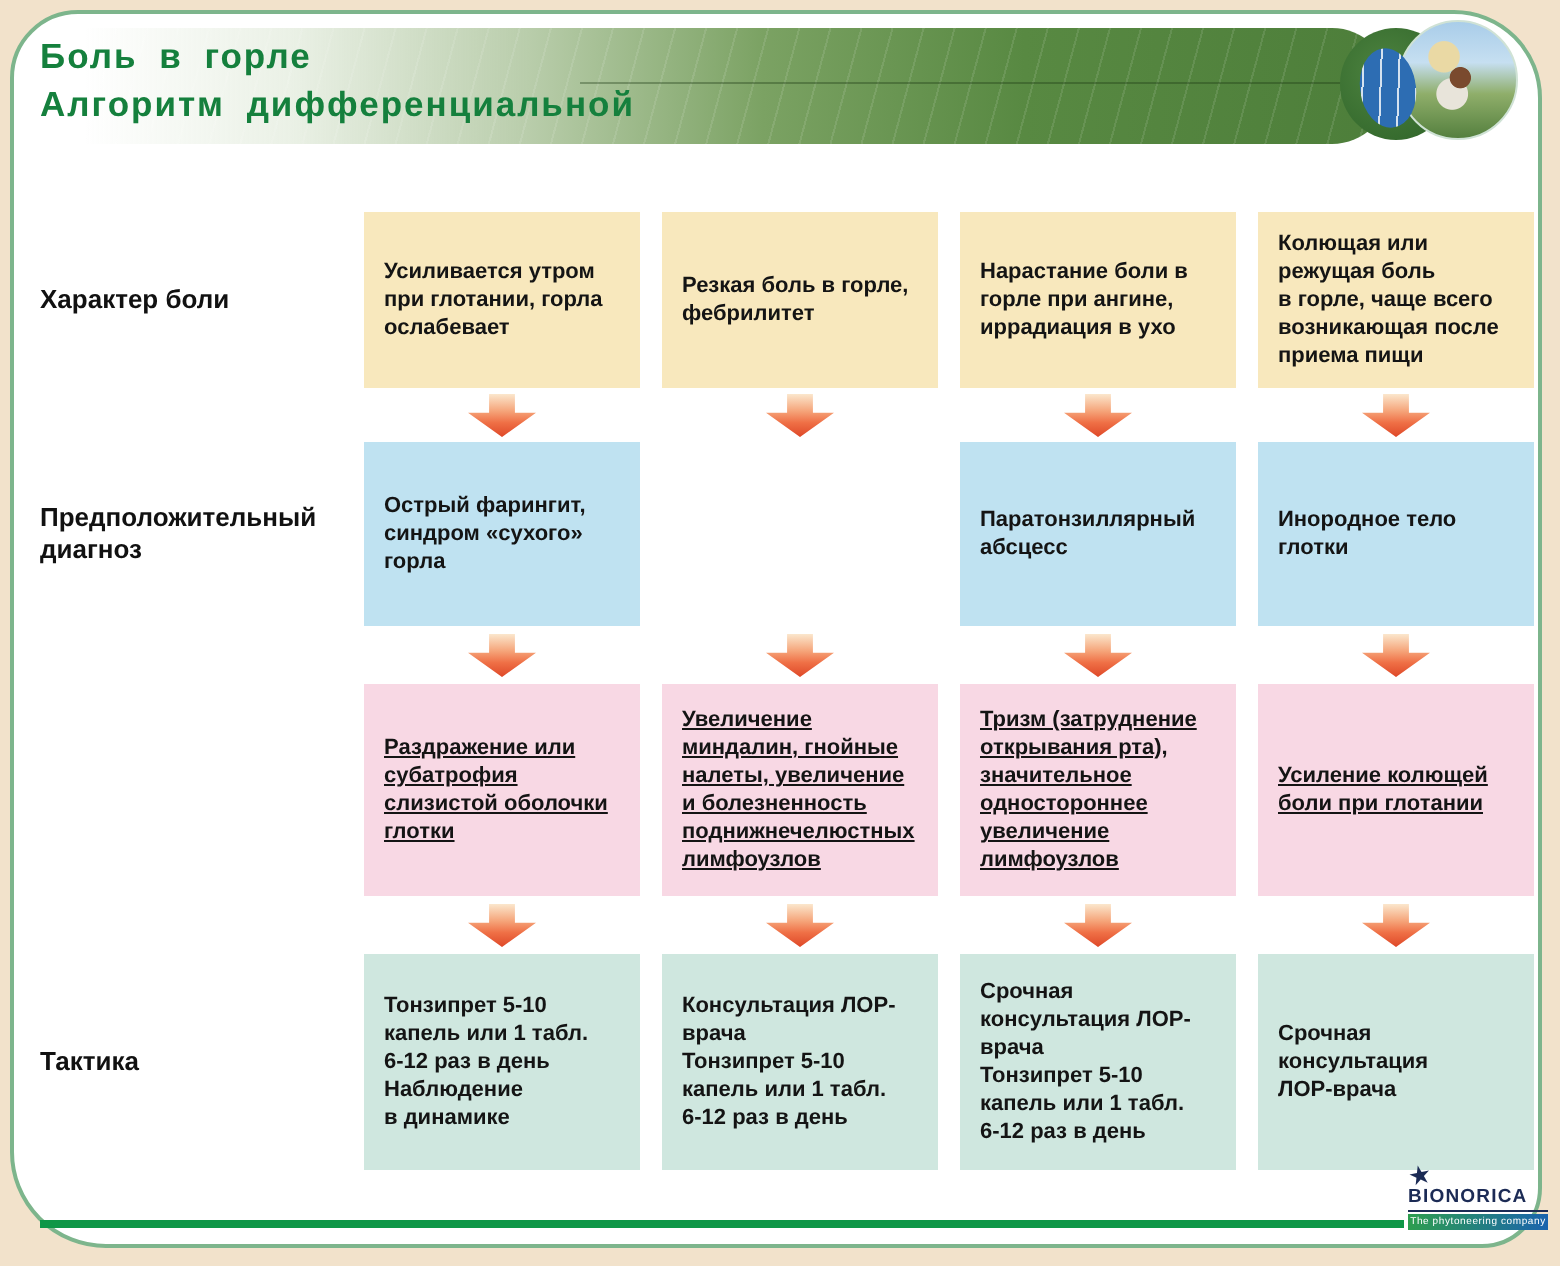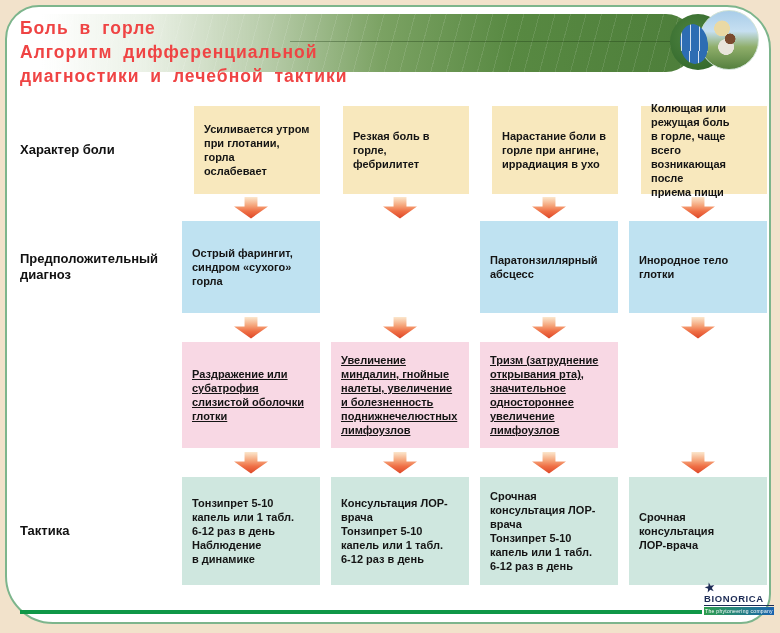--- a/index.html
+++ b/index.html
@@ -21,21 +21,21 @@
       repeating-linear-gradient(105deg, rgba(255,255,255,0.10) 0 1px, transparent 1px 15px),
       linear-gradient(90deg, rgba(255,255,255,0) 0%, rgba(223,233,216,0.65) 16%,
         #b9cdab 34%, #7ba263 52%, #588942 72%, #4d7e3a 100%);
   }
   .leaf-banner::after{
     content:"";position:absolute;left:38%;top:46%;width:60%;height:1px;
     background:rgba(25,55,18,0.35);
   }
   .title{
     position:absolute;left:13px;top:9px;z-index:3;
-    color:#ef4444;font-weight:bold;font-size:17.5px;line-height:24px;
+    color:#15803d;font-weight:bold;font-size:17.5px;line-height:24px;
     letter-spacing:1px;word-spacing:5px;
   }
   .circle-green{
     position:absolute;left:663px;top:7px;width:56px;height:56px;border-radius:50%;
     background:radial-gradient(circle at 40% 40%, #4e8440 0%, #33682c 80%);z-index:1;
   }
   .circle-photo{
     position:absolute;left:692px;top:3px;width:60px;height:60px;border-radius:50%;
     z-index:2;border:1px solid #cfe2d5;box-sizing:border-box;
     background:
@@ -62,21 +62,21 @@
   .rowlabel{
     display:flex;align-items:center;
     font-size:13px;line-height:16px;font-weight:bold;color:#111;
     padding-right:6px;
   }
   .box{
     display:flex;align-items:center;box-sizing:border-box;
     padding:8px 10px;font-size:11px;line-height:14px;font-weight:bold;color:#141414;
     white-space:pre-line;
   }
-  .box-symptom{background:#f8e8bd;margin-left:12px;}
+  .box-symptom{background:#f8e8bd;}
   .box-diagnosis{background:#bfe2f1;}
   .box-signs{background:#f8d8e4;text-decoration:underline;}
   .box-tactics{background:#cfe7df;}
   .arrow-cell{display:flex;align-items:center;justify-content:center;}
   .arrow{
     width:34px;height:22px;
     background:linear-gradient(180deg,#fbe7cd 0%,#f5a277 40%,#ef7046 65%,#dd4526 100%);
     clip-path:polygon(31% 0, 69% 0, 69% 45%, 100% 45%, 50% 100%, 0 45%, 31% 45%);
   }
   
@@ -107,21 +107,20 @@
 
 <div class="panel">
 
   <div class="leaf-banner"></div>
   <div class="circle-green"></div>
   <div class="circle-photo"></div>
   <div class="ellipse-plant"></div>
   <div class="title">
     <div>Боль в горле</div>
     <div>Алгоритм дифференциальной</div>
-    <div>диагностики и лечебной тактики</div>
   </div>
 
   <div class="grid">
 
     <div class="rowlabel" style="grid-area:1/1">Характер боли</div>
     <div class="box box-symptom" style="grid-area:1/2">Усиливается утром
 при глотании, горла
 ослабевает</div>
     <div class="box box-symptom" style="grid-area:1/4">Нарастание боли в
 горле при ангине,
@@ -178,20 +177,22 @@
 налеты, увеличение
 и болезненность
 поднижнечелюстных
 лимфоузлов</div>
     <div class="box box-signs" style="grid-area:5/4">Тризм (затруднение
 открывания рта),
 значительное
 одностороннее
 увеличение
 лимфоузлов</div>
+    <div class="box box-signs" style="grid-area:5/5">Усиление колющей
+боли при глотании</div>
 
     <div class="arrow-cell" style="grid-area:6/2">
         <div class="arrow"></div>
       </div>
     <div class="arrow-cell" style="grid-area:6/3">
         <div class="arrow"></div>
       </div>
     <div class="arrow-cell" style="grid-area:6/4">
         <div class="arrow"></div>
       </div>

